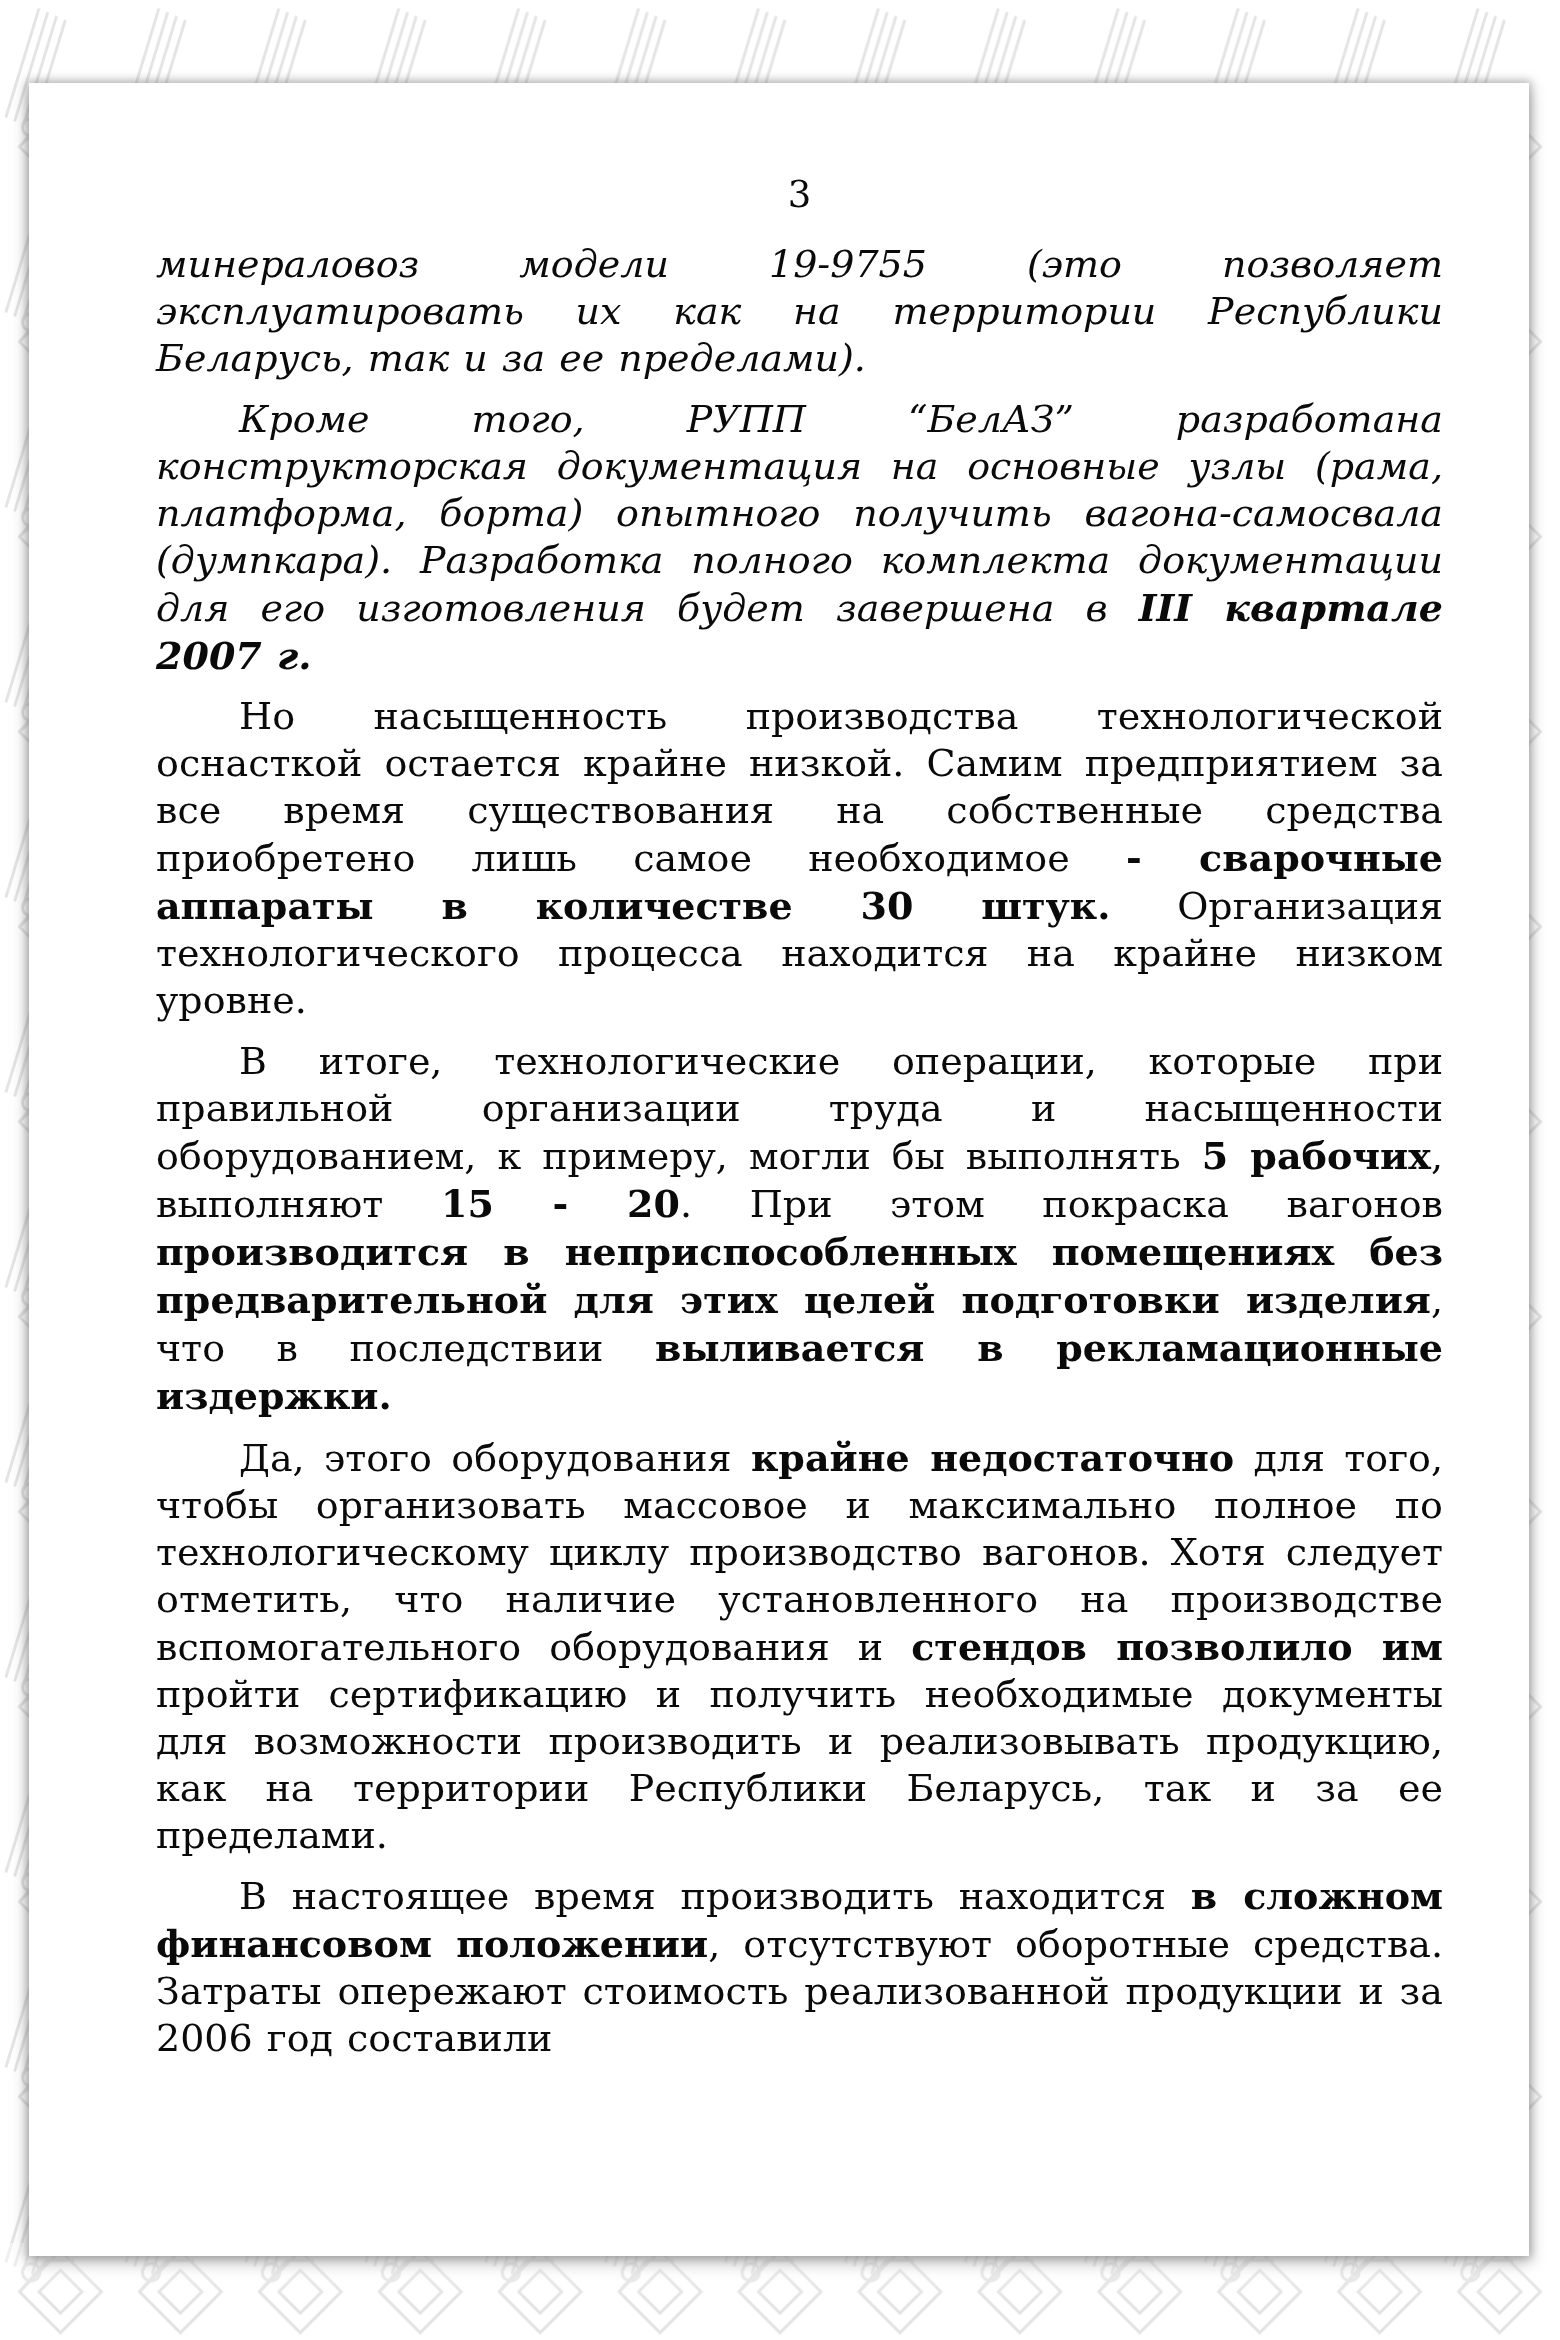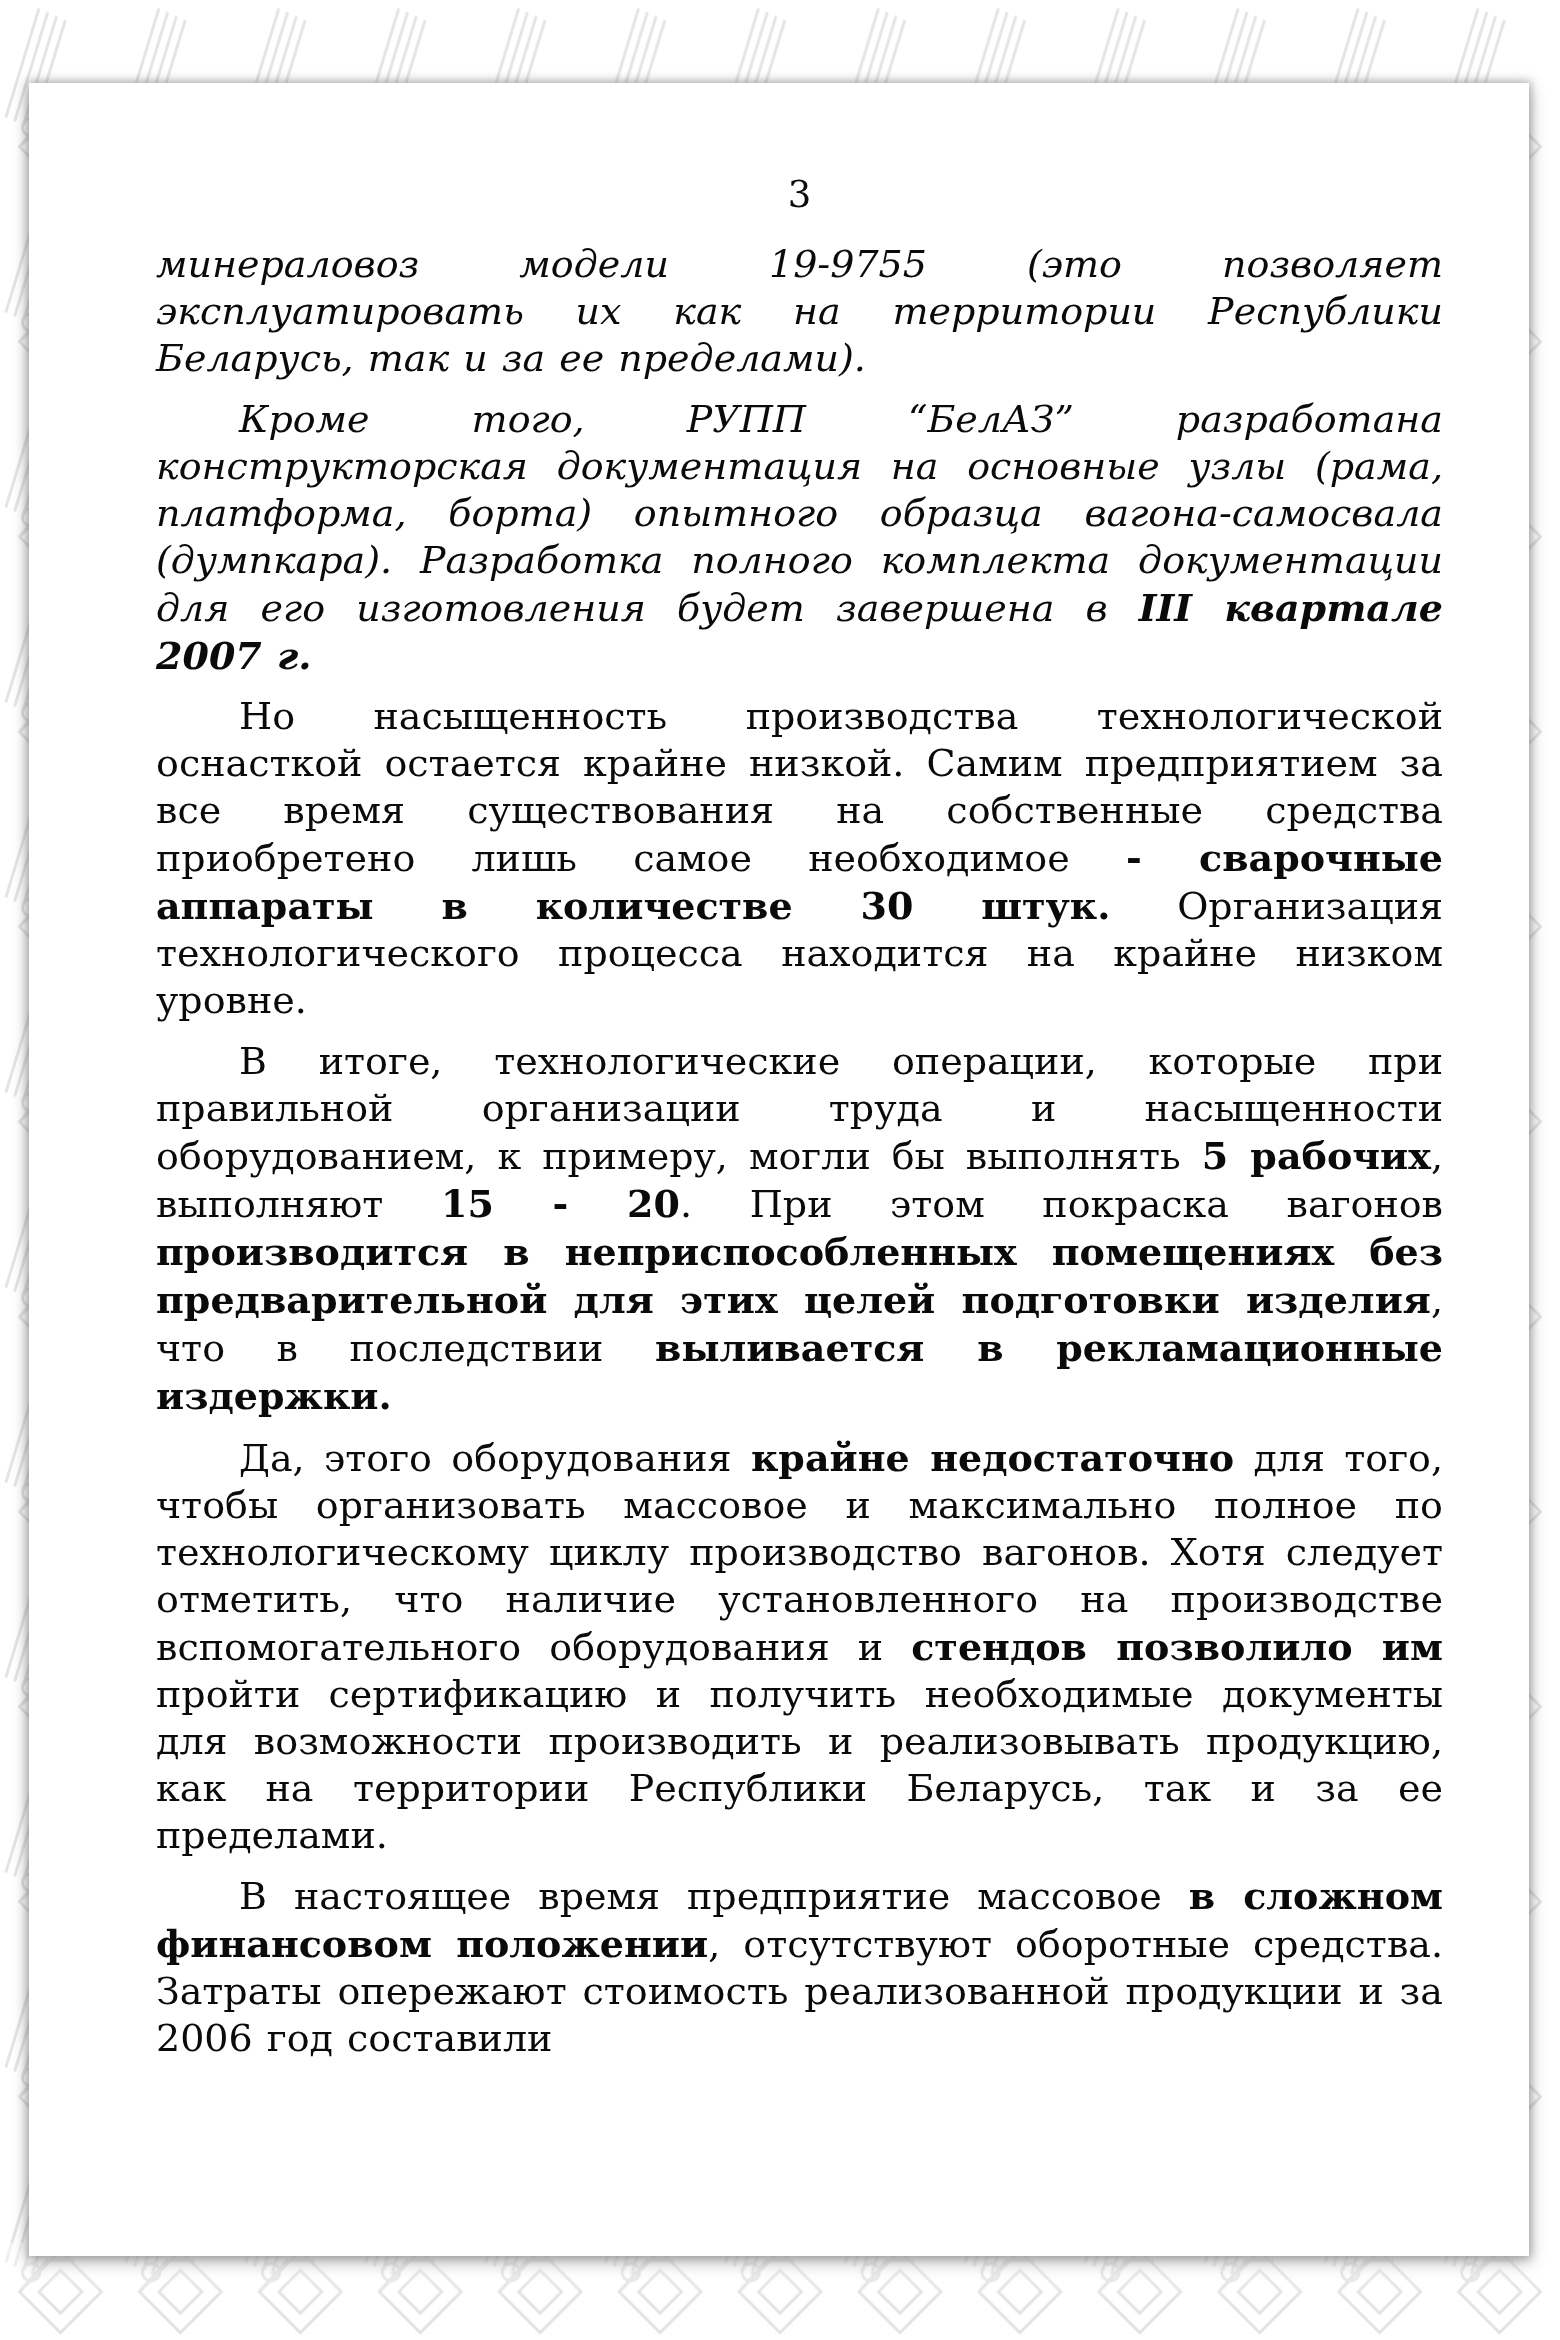--- a/index.html
+++ b/index.html
@@ -54,21 +54,21 @@
   <rect x="0" y="0" width="1600" height="2400" fill="#ffffff"></rect>
   <rect x="0" y="-60" width="1600" height="2460" fill="url(#orn)"></rect>
   <rect x="0" y="2300" width="1600" height="60" fill="url(#fadeTop)" transform="rotate(180 800 2330)"></rect>
 </svg>
 
 <div class="sheet">
   <div class="content">
     <div class="page-number">3</div>
     <div>
         <p class="para italic no-indent"><span>минераловоз модели 19-9755 (это позволяет эксплуатировать их как на территории Республики Беларусь, так и за ее пределами).</span></p>
-        <p class="para italic"><span>Кроме того, РУПП “БелАЗ” разработана конструкторская документация на основные узлы (рама, платформа, борта) опытного образца вагона-самосвала (думпкара). Разработка полного комплекта документации для его изготовления будет завершена в </span><span class="b">III квартале 2007 г.</span></p>
+        <p class="para italic"><span>Кроме того, РУПП “БелАЗ” разработана конструкторская документация на основные узлы (рама, платформа, борта) опытного получить вагона-самосвала (думпкара). Разработка полного комплекта документации для его изготовления будет завершена в </span><span class="b">III квартале 2007 г.</span></p>
         <p class="para"><span>Но насыщенность производства технологической оснасткой остается крайне низкой. Самим предприятием за все время существования на собственные средства приобретено лишь самое необходимое </span><span class="b">- сварочные аппараты в количестве 30 штук.</span><span> Организация технологического процесса находится на крайне низком уровне.</span></p>
         <p class="para"><span>В итоге, технологические операции, которые при правильной организации труда и насыщенности оборудованием, к примеру, могли бы выполнять </span><span class="b">5 рабочих</span><span>, выполняют </span><span class="b">15 - 20</span><span>. При этом покраска вагонов </span><span class="b">производится в неприспособленных помещениях без предварительной для этих целей подготовки изделия</span><span>, что в последствии </span><span class="b">выливается в рекламационные издержки.</span></p>
         <p class="para"><span>Да, этого оборудования </span><span class="b">крайне недостаточно</span><span> для того, чтобы организовать массовое и максимально полное по технологическому циклу производство вагонов. Хотя следует отметить, что наличие установленного на производстве вспомогательного оборудования и </span><span class="b">стендов позволило им</span><span> пройти сертификацию и получить необходимые документы для возможности производить и реализовывать продукцию, как на территории Республики Беларусь, так и за ее пределами.</span></p>
-        <p class="para"><span>В настоящее время предприятие массовое </span><span class="b">в сложном финансовом положении</span><span>, отсутствуют оборотные средства. Затраты опережают стоимость реализованной продукции и за 2006 год составили </span></p>
+        <p class="para"><span>В настоящее время производить находится </span><span class="b">в сложном финансовом положении</span><span>, отсутствуют оборотные средства. Затраты опережают стоимость реализованной продукции и за 2006 год составили </span></p>
       </div>
   </div>
 </div>
 
 
 </body></html>

